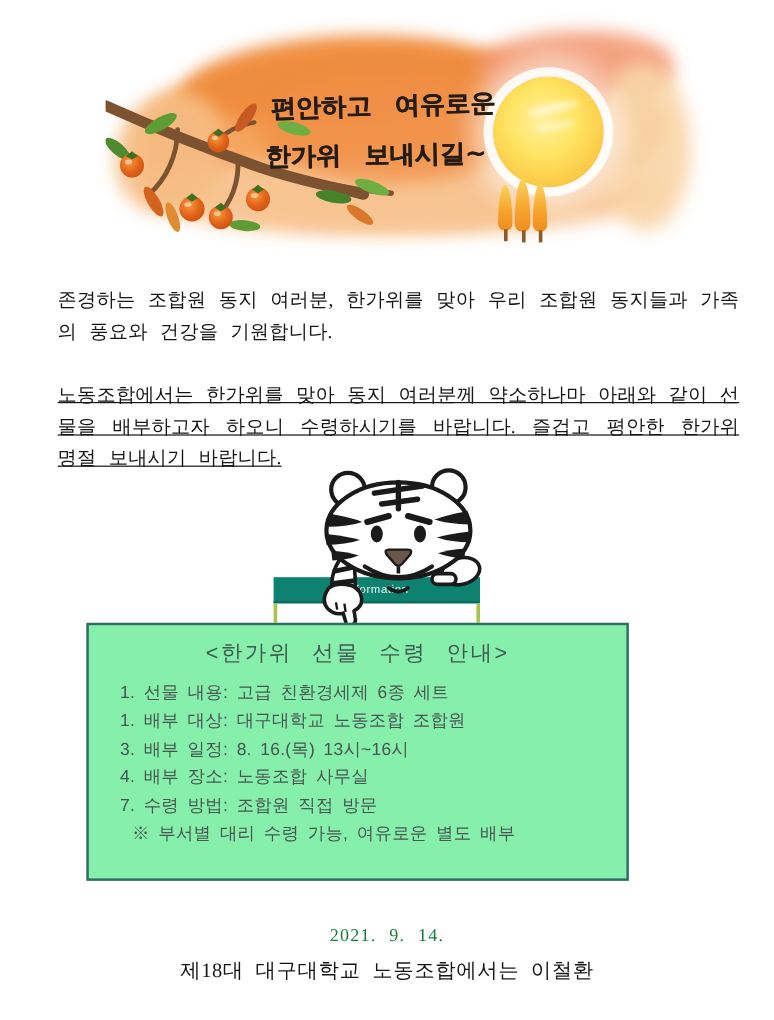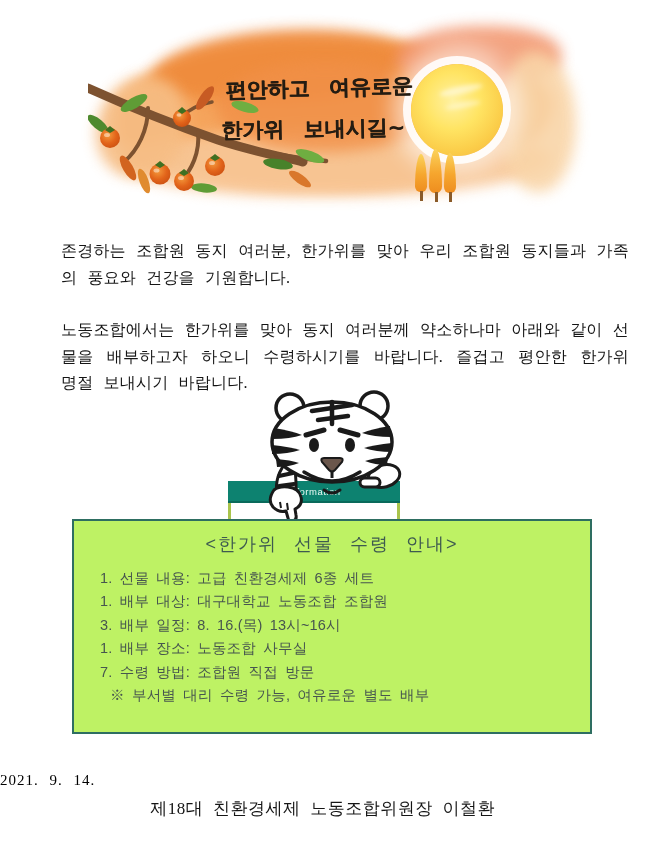--- a/index.html
+++ b/index.html
@@ -35,45 +35,45 @@
 
   .branch{position:absolute;left:-8px;top:56px;width:245px;height:132px;}
 
   .callig{position:absolute;font-family:"DejaVu Sans",sans-serif;font-weight:700;color:#241c12;
           font-size:21px;letter-spacing:0px;word-spacing:12px;white-space:nowrap;
           text-shadow:.6px 0 0 #241c12;}
   .c1{left:118px;top:52px;width:210px;text-align:center;transform:rotate(-1.5deg);}
   .c2{left:112px;top:93px;width:210px;text-align:center;transform:rotate(-1deg);}
 
   
-  .body-para{position:absolute;left:61px;width:568px;margin:0;font-size:16px;line-height:26.5px;
+  .body-para{position:absolute;left:48px;width:568px;margin:0;font-size:16px;line-height:26.5px;
              color:#151515;text-align:justify;word-spacing:6px;letter-spacing:.2px;}
   .p1{top:238px;}
-  .p2{top:317px;}
+  .p2{top:317px;text-decoration:underline;}
 
   
   .info-bar{position:absolute;left:228px;top:481px;width:172px;height:22px;background:#0d8270;
             border-bottom:2px solid #0a6a5b;box-sizing:border-box;text-align:center;}
   .info-bar span{font-family:"Liberation Sans",sans-serif;font-size:9.5px;color:#eafaf4;line-height:20px;letter-spacing:.5px;}
   .sign-body{position:absolute;left:228px;top:503px;width:172px;height:16px;background:#ffffff;
              border-left:3px solid #a9c44c;border-right:3px solid #a9c44c;box-sizing:border-box;}
   .tiger{position:absolute;left:248px;top:390px;width:170px;height:132px;}
 
   
-  .notice-box{position:absolute;left:72px;top:519px;width:520px;height:215px;background:#bef264;
+  .notice-box{position:absolute;left:72px;top:519px;width:452px;height:215px;background:#86efac;
               border:2px solid #2e6e61;box-sizing:border-box;font-family:"Liberation Sans",sans-serif;}
   .box-title{margin-top:12px;text-align:center;font-size:18px;line-height:22px;color:#3e5a50;
              letter-spacing:2px;word-spacing:9px;}
   .items{margin:12px 0 8px 26px;}
   .item{font-size:14.5px;line-height:23.4px;color:#47564f;word-spacing:3px;letter-spacing:.2px;}
   .item.sub{padding-left:10px;}
 
   
-  .date{position:absolute;left:0;top:772px;width:645px;font-size:15px;
-        color:#000000;word-spacing:6px;letter-spacing:1px;}
+  .date{position:absolute;left:0;top:772px;width:645px;text-align:center;font-size:15px;
+        color:#15803d;word-spacing:6px;letter-spacing:1px;}
   .signature{position:absolute;left:0;top:797px;width:645px;text-align:center;font-size:17px;
         color:#151515;word-spacing:5px;letter-spacing:.5px;}
 </style>
 </head>
 <body>
 
 <div class="page">
 
   <div class="header">
     <div class="wash w1"></div>
@@ -205,22 +205,22 @@
     <path d="M56,82 Q84,100 112,82" stroke="#1a1a1a" stroke-width="3.5" fill="none" stroke-linecap="round"></path>
     <path d="M76,100 Q84,106 92,100" stroke="#1a1a1a" stroke-width="3" fill="none" stroke-linecap="round"></path>
   </svg>
 
   <div class="notice-box">
     <div class="box-title">&lt;한가위 선물 수령 안내&gt;</div>
     <div class="items">
       <div class="item">1. 선물 내용: 고급 친환경세제 6종 세트</div>
       <div class="item">1. 배부 대상: 대구대학교 노동조합 조합원</div>
       <div class="item">3. 배부 일정: 8. 16.(목) 13시~16시</div>
-      <div class="item">1. 배부 장소: 노동조합 사무실</div>
+      <div class="item">4. 배부 장소: 노동조합 사무실</div>
       <div class="item">7. 수령 방법: 조합원 직접 방문</div>
       <div class="item sub">※ 부서별 대리 수령 가능, 여유로운 별도 배부</div>
     </div>
   </div>
 
   <div class="date">2021. 9. 14.</div>
-  <div class="signature">제18대 친환경세제 노동조합위원장 이철환</div>
+  <div class="signature">제18대 대구대학교 노동조합에서는 이철환</div>
 
 </div>
 
 </body></html>

